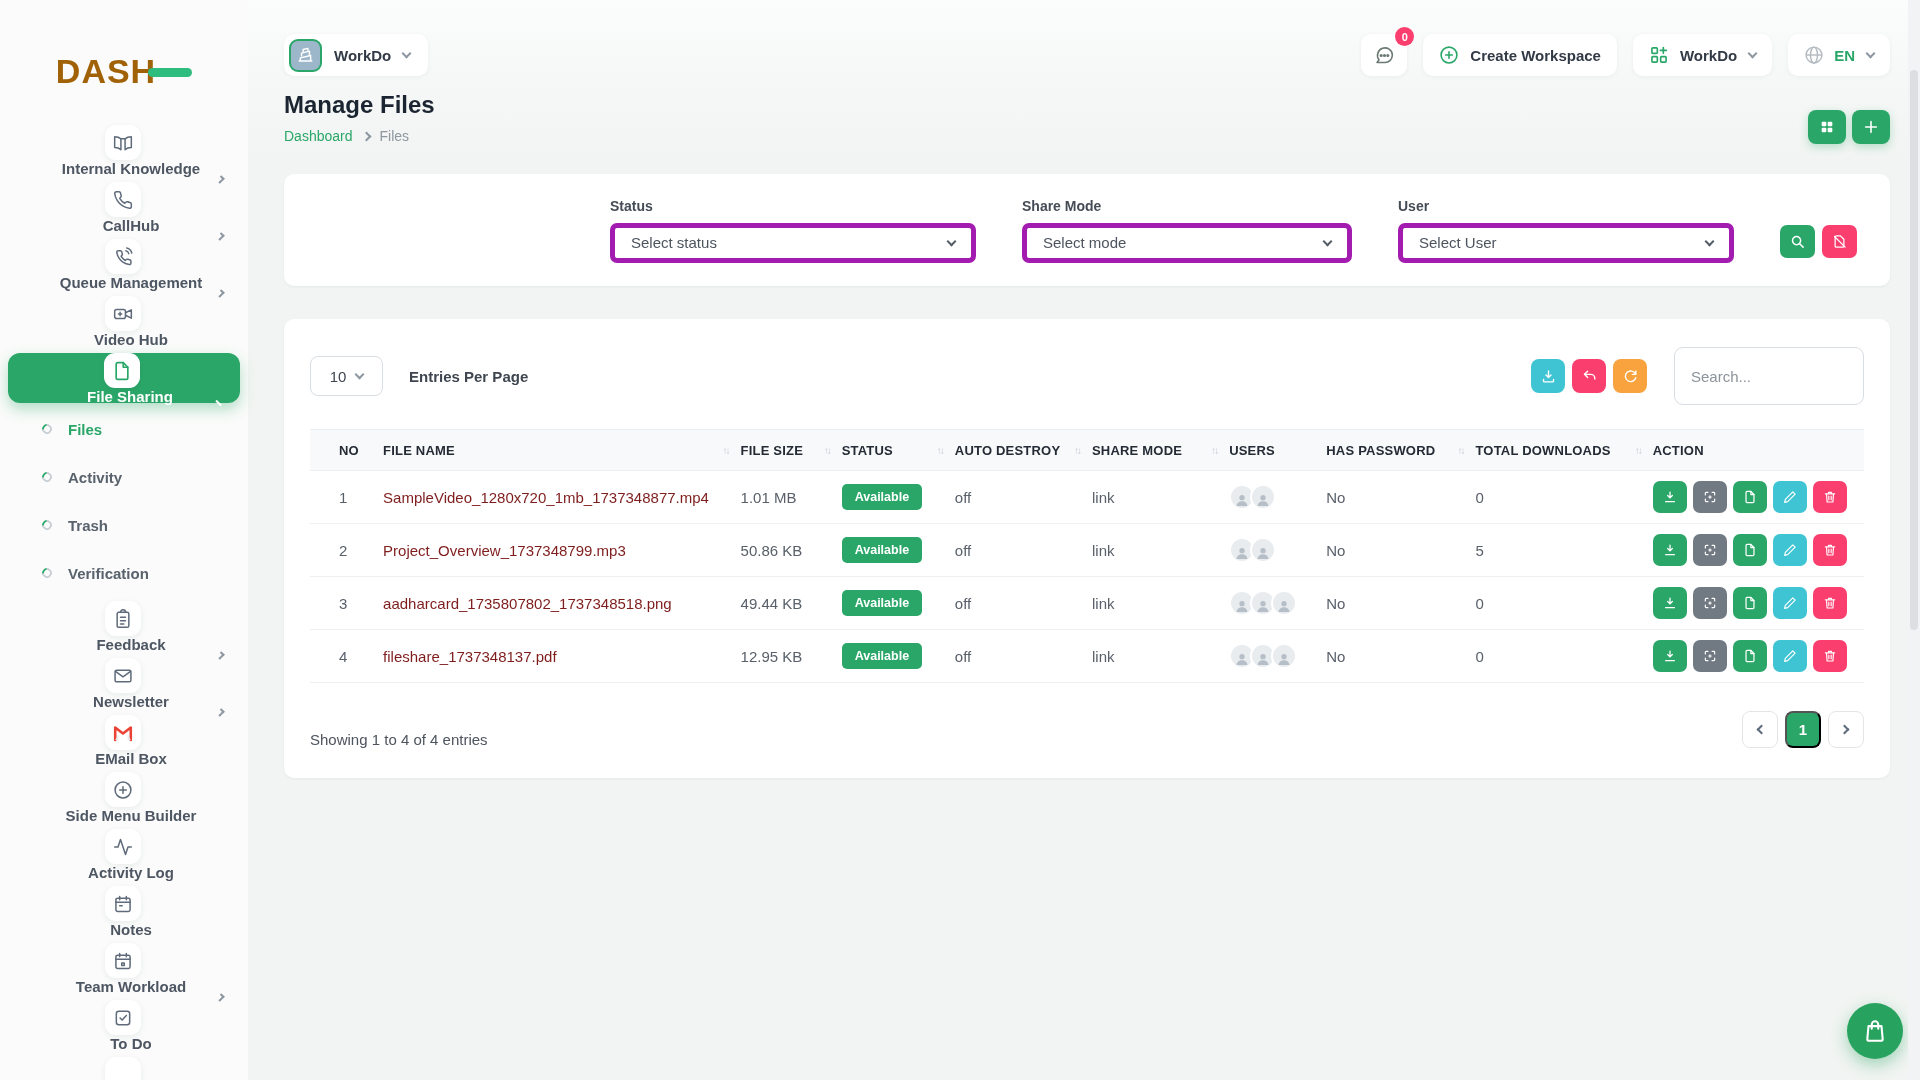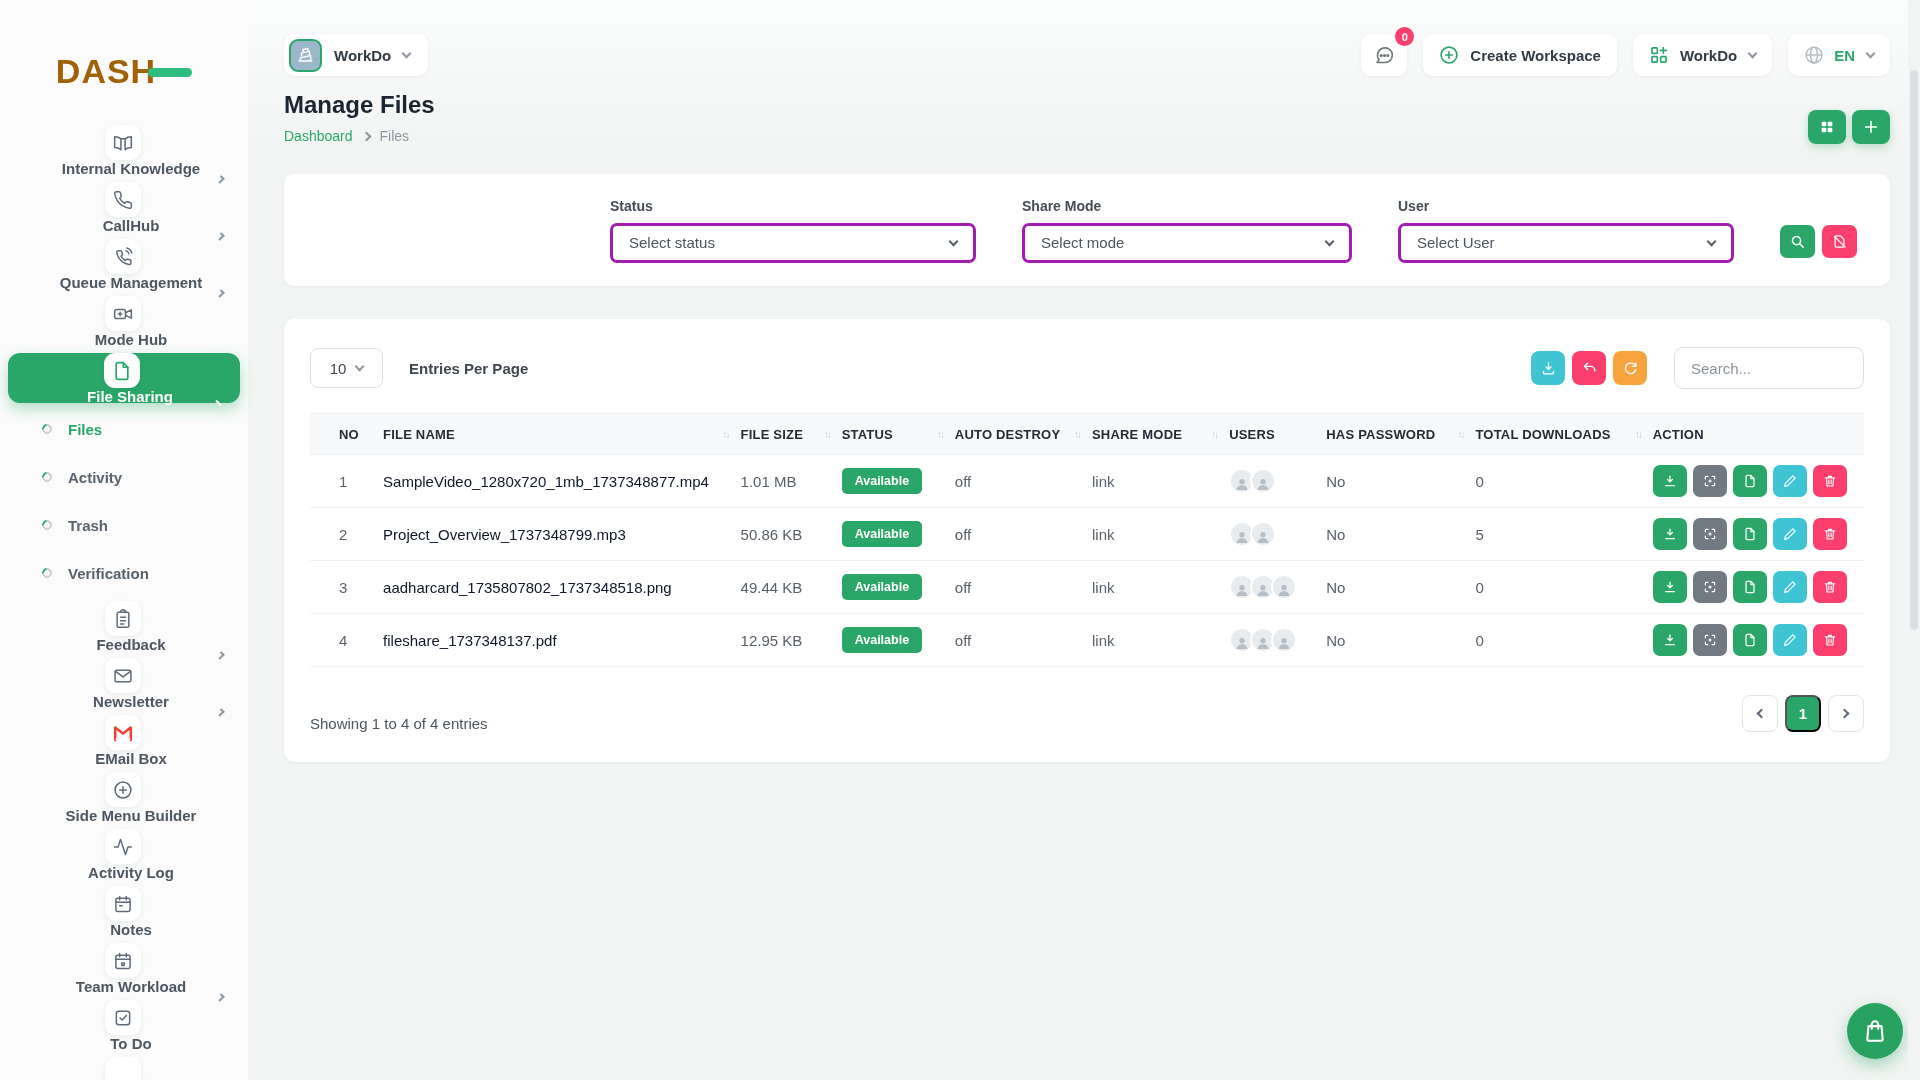--- a/index.html
+++ b/index.html
@@ -63,56 +63,56 @@
   .bc-cur { color:#8e97a0; }
   .head-actions { margin-left:auto; display:flex; gap:6px; }
   .sq-btn { width:38px; height:34px; border-radius:8px; background:#2aa768; border:none; display:flex;
             align-items:center; justify-content:center; cursor:pointer; box-shadow:0 3px 8px rgba(42,167,104,.3); }
 
   
   .filter-card { margin-top:30px; background:#fff; border-radius:10px; box-shadow:0 1px 3px rgba(20,40,60,.05);
                  height:112px; display:flex; align-items:center; padding:0 20px 0 326px; gap:46px; }
   .f-field { display:flex; flex-direction:column; }
   .f-label { font-size:14px; font-weight:600; color:#454c55; margin-bottom:9px; }
-  .f-select { height:40px; border:3px solid #a21caf; border-radius:7px; background:#fff; display:flex;
+  .f-select { height:40px; border:5px solid #a21caf; border-radius:7px; background:#fff; display:flex;
               align-items:center; padding:0 16px; font-size:15px; color:#4c545e; cursor:pointer; }
   .f-select .chev { margin-left:auto; border-color:#555d66; }
   .w-status { width:366px; } .w-mode { width:330px; } .w-user { width:336px; }
   .f-actions { display:flex; gap:7px; margin-top:23px; }
   .f-btn { width:35px; height:33px; border:none; border-radius:7px; display:flex; align-items:center;
            justify-content:center; cursor:pointer; }
   .green-bg { background:#2aa768; } .pink-bg { background:#fa3e6e; }
   .cyan-bg { background:#3fc4d4; } .orange-bg { background:#f9a33f; } .gray-bg { background:#717a83; }
 
   
   .table-card { margin-top:33px; background:#fff; border-radius:10px; box-shadow:0 1px 3px rgba(20,40,60,.05);
                 padding:28px 26px 30px 26px; }
   .controls { display:flex; align-items:center; }
   .psize { width:73px; height:40px; border:1px solid #d9dee3; border-radius:8px; display:flex; align-items:center;
            justify-content:center; gap:10px; font-size:15px; color:#3f4650; cursor:pointer; background:#fff; }
   .entries-label { margin-left:26px; font-size:15px; font-weight:600; color:#3f4650; }
   .controls-right { margin-left:auto; display:flex; align-items:center; gap:7px; }
   .t-btn { width:34px; height:34px; border:none; border-radius:8px; display:flex; align-items:center;
            justify-content:center; cursor:pointer; }
-  .search-input { margin-left:20px; width:190px; height:42px; border:1px solid #d9dee3; border-radius:9px;
+  .search-input { margin-left:20px; width:190px; height:58px; border:1px solid #d9dee3; border-radius:9px;
                   padding:0 16px; font-size:15px; color:#4c545e; outline:none; font-family:inherit; }
   .search-input::placeholder { color:#8b939b; }
 
   table { border-collapse:collapse; table-layout:fixed; width:100%; margin-top:24px; }
   col.c-no{width:73px;} col.c-name{width:357px;} col.c-size{width:101px;} col.c-status{width:113px;}
   col.c-destroy{width:137px;} col.c-mode{width:137px;} col.c-users{width:97px;} col.c-pass{width:149px;}
   col.c-down{width:177px;} col.c-action{width:211px;}
   thead th { background:#f7f9fa; border-top:1px solid #eceff2; border-bottom:1px solid #eceff2; height:41px;
              font-size:13px; font-weight:700; color:#242b35; text-align:left; padding:0 8px 0 0; letter-spacing:.2px; }
   thead th .th-wrap { display:flex; align-items:center; }
   thead th:first-child .th-wrap { padding-left:29px; }
   .sort { margin-left:auto; font-size:10px; color:#c3c9d2; letter-spacing:-2px; margin-right:4px; cursor:pointer; }
   tbody td { height:53px; border-bottom:1px solid #eef0f2; font-size:15px; color:#59606a; padding:0 8px 0 0; }
   tbody td:first-child { padding-left:29px; }
-  td.fname { color:#0f172a; }
+  td.fname { color:#7f1d1d; }
   .badge { display:inline-block; background:#2aa768; color:#fff; font-size:12.5px; font-weight:600;
            padding:6px 13px; border-radius:5px; }
   .avatars { display:flex; }
   .avatar { width:26px; height:26px; border-radius:50%; background:#e8ecef; border:2px solid #ffffff;
             display:flex; align-items:flex-end; justify-content:center; overflow:hidden; }
   .avatar + .avatar { margin-left:-5px; }
   .actions { display:flex; gap:6px; }
   .a-btn { width:34px; height:32px; border:none; border-radius:7px; display:flex; align-items:center;
            justify-content:center; cursor:pointer; }
 
@@ -175,21 +175,21 @@
     </div>
 
     <div class="m-item">
       <span class="chip">
         <svg width="20" height="20" viewBox="0 0 24 24" fill="none" stroke="#5f6b7a" stroke-width="1.8" stroke-linecap="round" stroke-linejoin="round">
             <rect x="2" y="6.5" width="13" height="11" rx="2.5"></rect>
             <path d="M15 10.5l7-3.5v10l-7-3.5"></path>
             <path d="M8.5 10v4M6.5 12h4"></path>
           </svg>
       </span>
-      <span class="m-label">Mode Hub</span>
+      <span class="m-label">Video Hub</span>
     </div>
 
     <div class="m-item active">
       <span class="chip">
         <svg width="20" height="20" viewBox="0 0 24 24" fill="none" stroke="#2aa768" stroke-width="2" stroke-linecap="round" stroke-linejoin="round">
             <path d="M13.5 2H7a2 2 0 0 0-2 2v16a2 2 0 0 0 2 2h10a2 2 0 0 0 2-2V7.5L13.5 2z"></path>
             <path d="M13.5 2v5.5H19"></path>
           </svg>
       </span>
       <span class="m-label">File Sharing</span>

